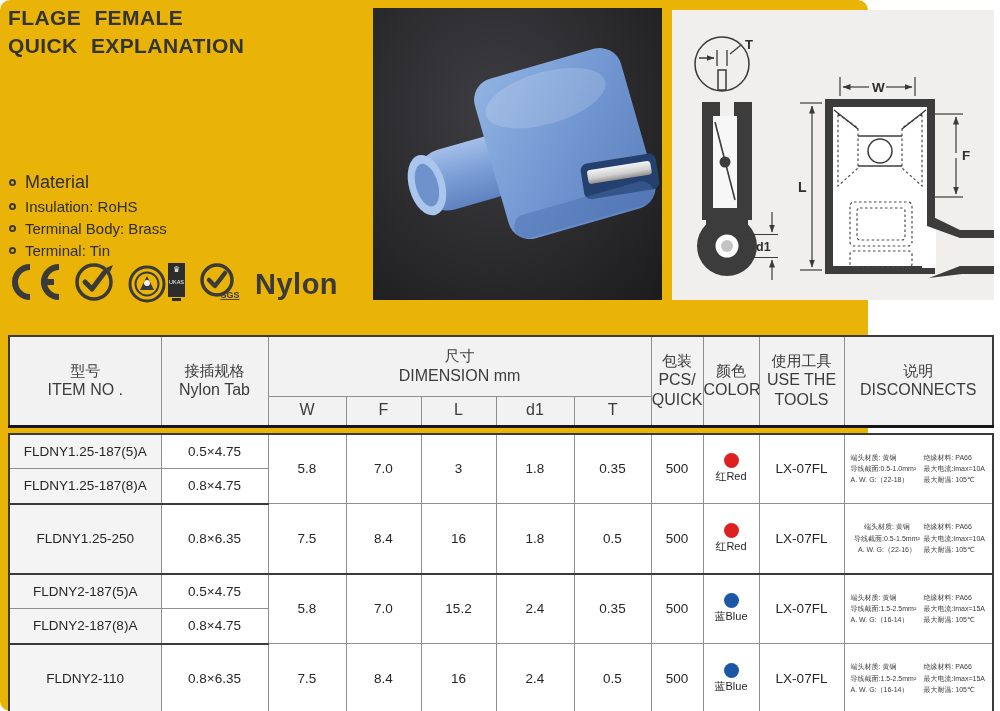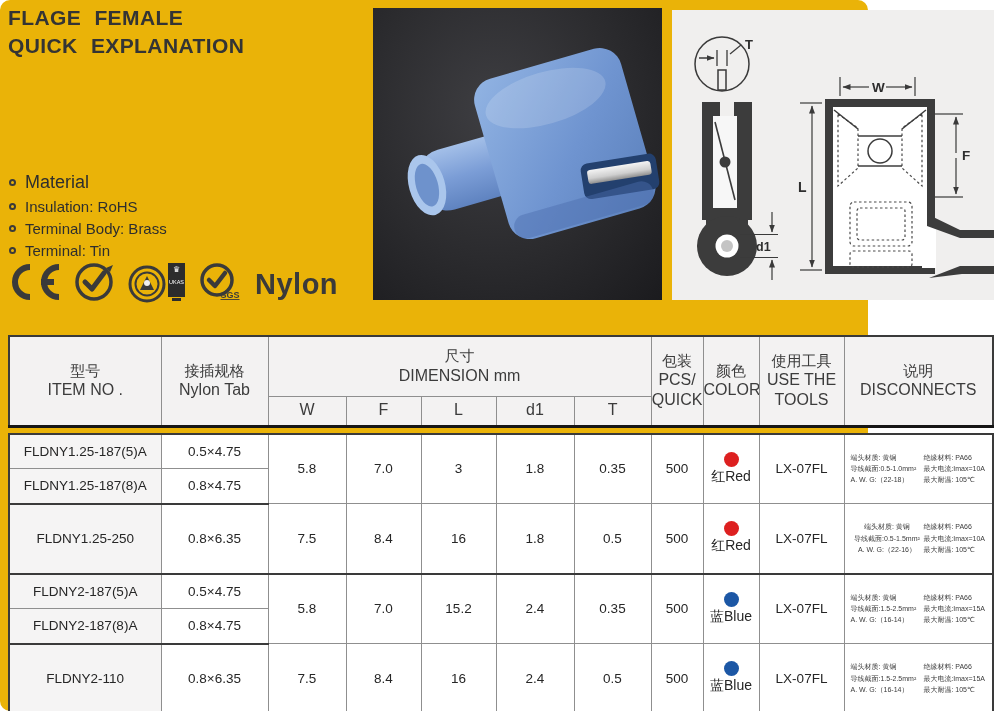--- a/index.html
+++ b/index.html
@@ -32,21 +32,21 @@
   .htable { border:2px solid #3a3a3a; border-bottom:3px solid #161616; }
   .htable td { background:#f3f2f2; color:#3c3c3c; line-height:1.28; }
   .zh { font-size:15px; } .en { font-size:16px; }
   .btable { border:2px solid #3a3a3a; margin-top:5px; }
   .btable td { font-size:13.5px; color:#262626; background:#fff; }
   .item-cell { background:#f5f4f4 !important; }
   tr.group-end td { border-bottom:2px solid #3a3a3a;text-align:center; }
   tr.r-s { height:35px;padding-left:44px; } tr.r-l { height:70px;margin-left:8px; }
   .hr1 { height:60px; } .hr2 { height:30px; }
   .dot { width:15px; height:15px; border-radius:50%; margin:0 auto 1px auto; }
-  .color-label { font-size:14px; }
+  .color-label { font-size:11px; }
   .expl { text-align:left; padding:3px 4px 3px 6px; vertical-align:middle; }
   .expl-line { display:flex; font-size:7px; line-height:1.6; color:#3a3a3a; white-space:nowrap; }
   .expl-line span:first-child { width:53%; }
 </style>
 </head>
 <body>
 
 <div class="stage">
 
   <div class="page-title">

